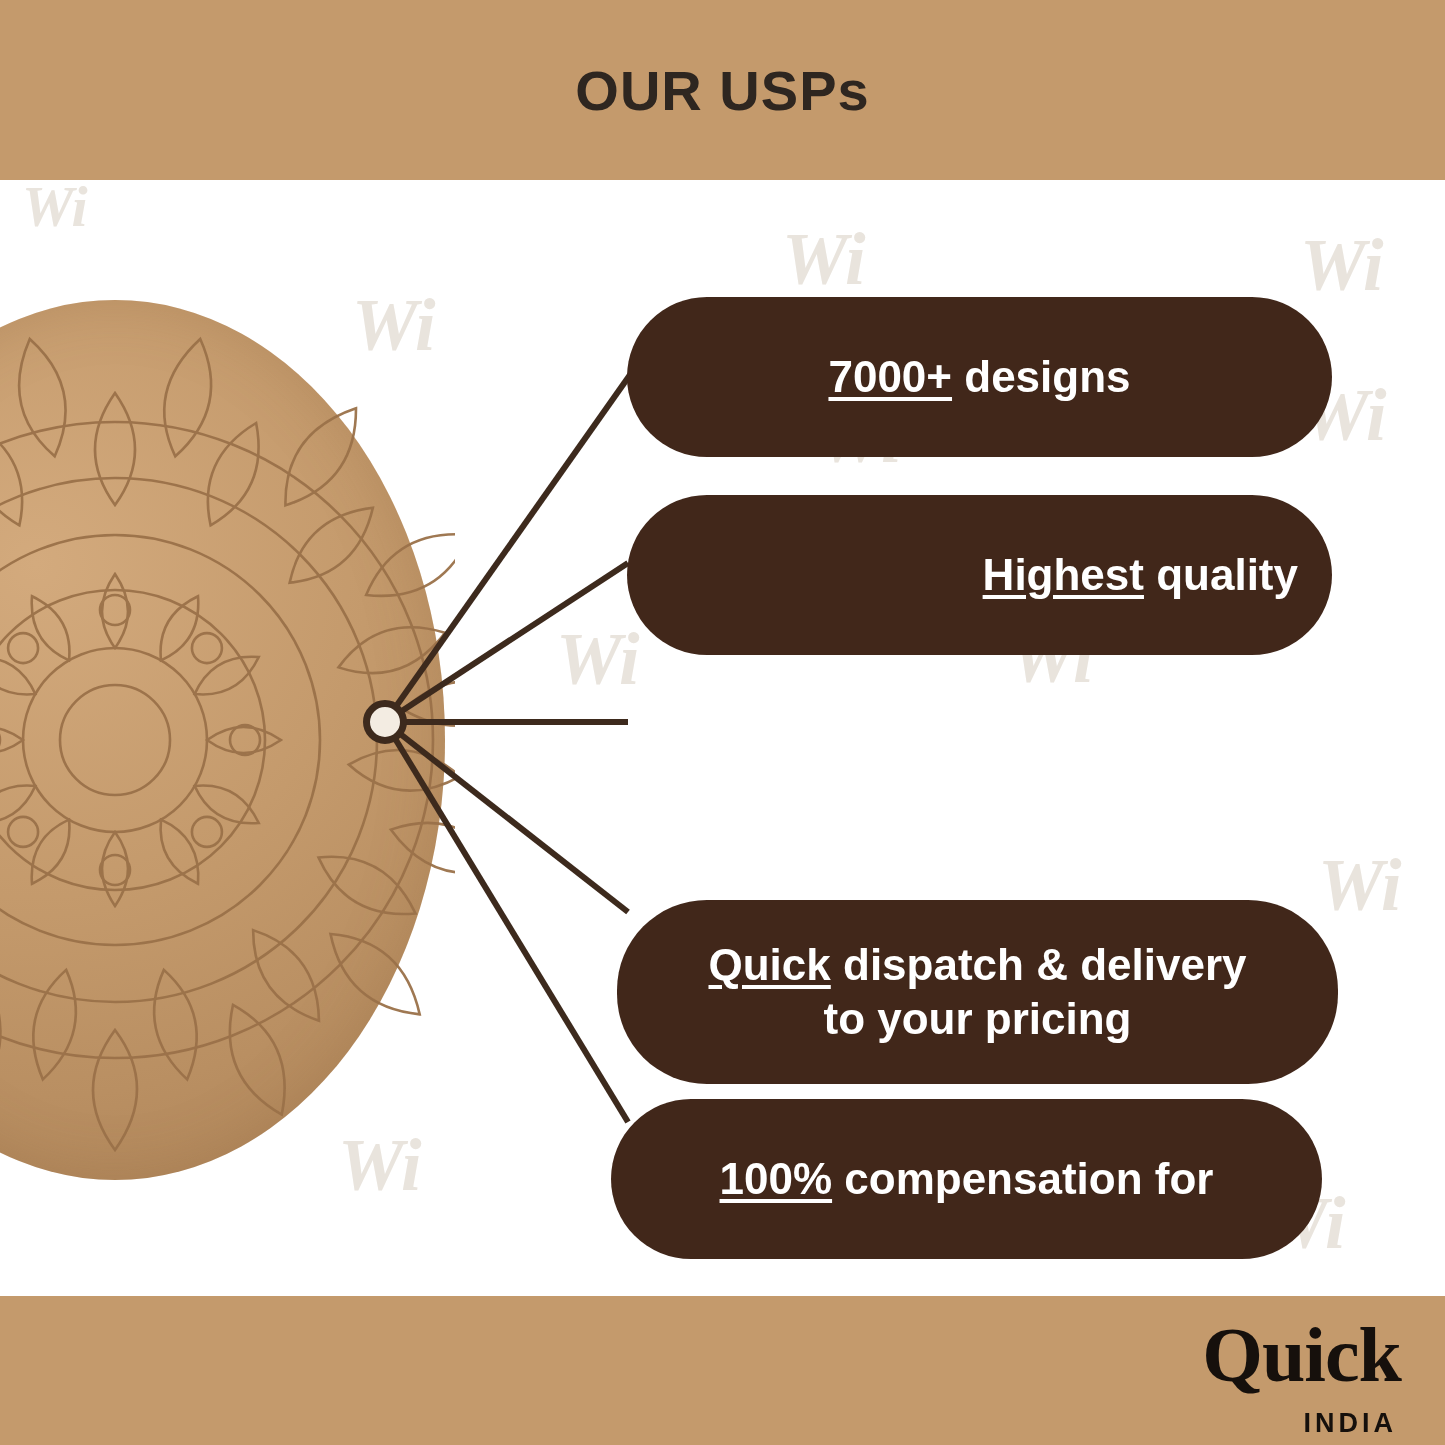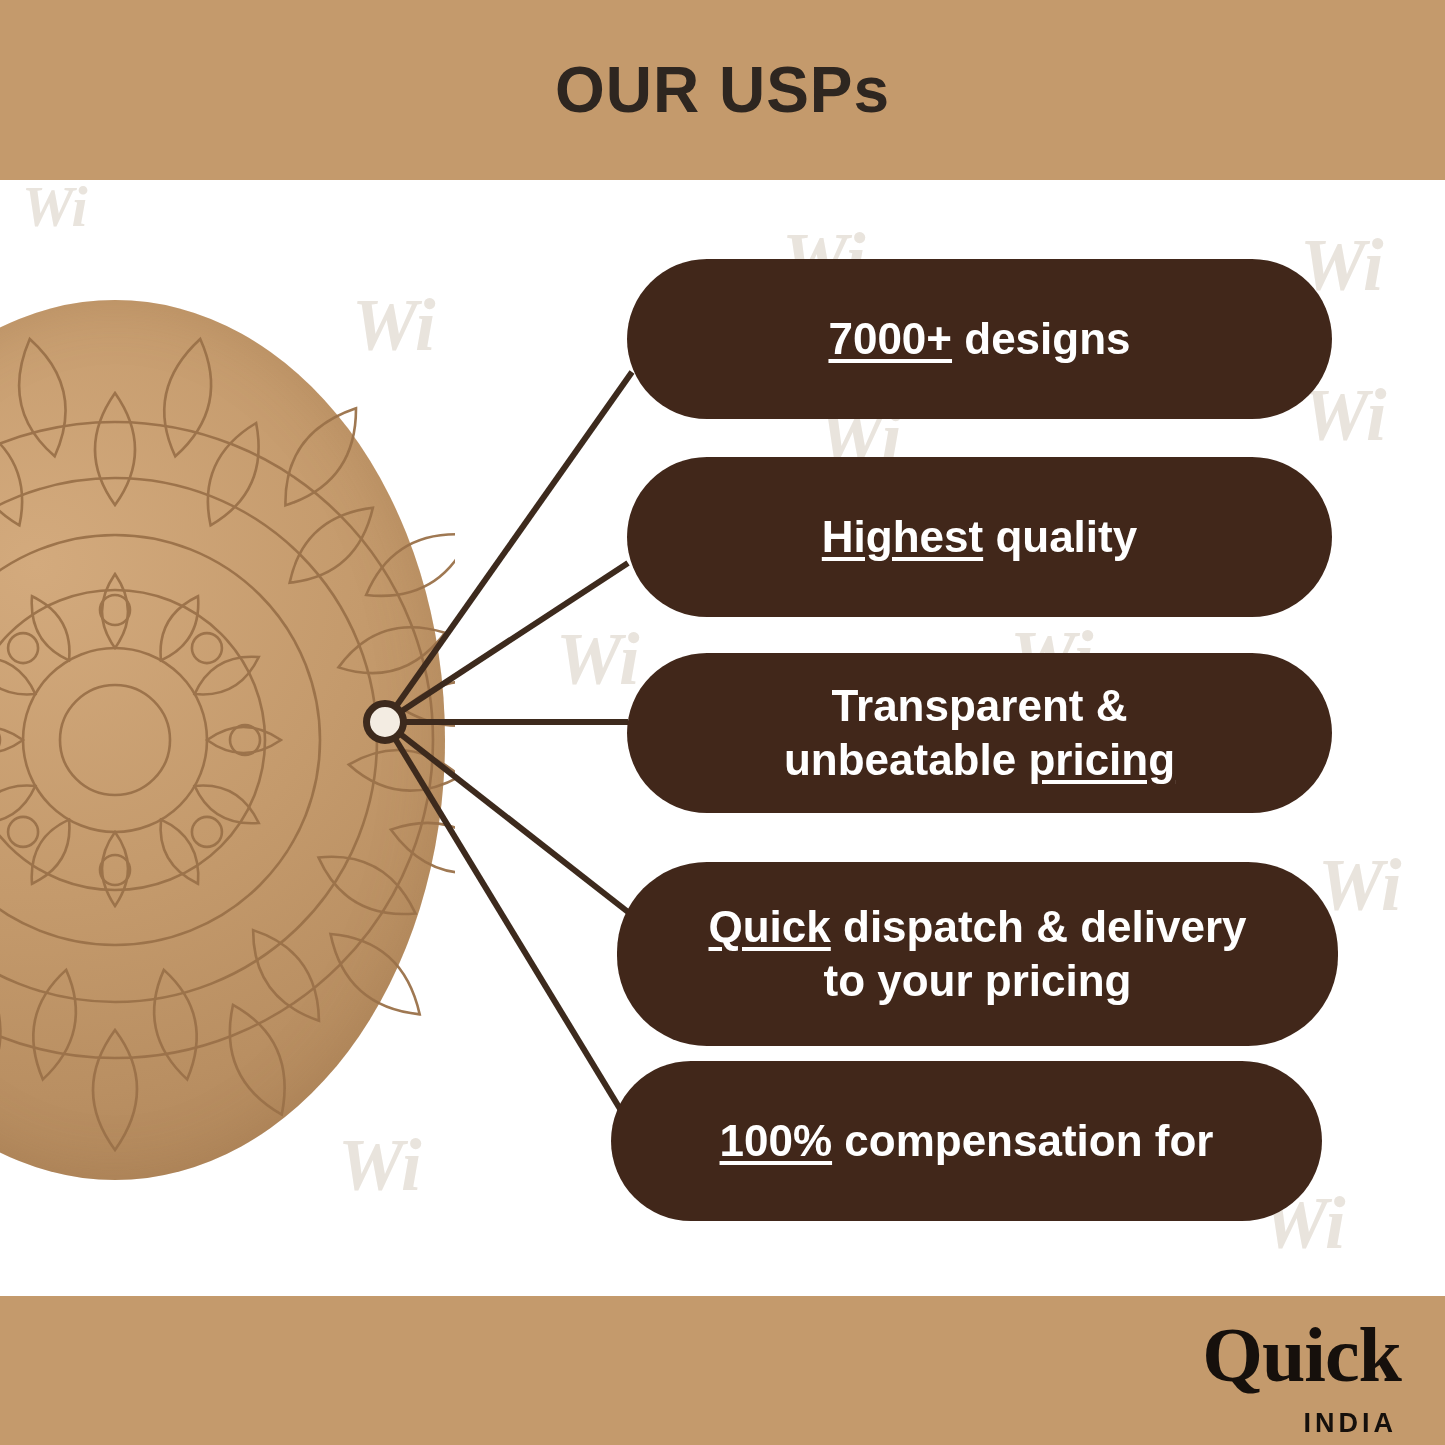--- a/index.html
+++ b/index.html
@@ -35,21 +35,21 @@
   }
   .header-title {
     position: absolute;
     top: 0;
     left: 0;
     width: 1445px;
     height: 180px;
     display: flex;
     align-items: center;
     justify-content: center;
-    font-size: 64px;
+    font-size: 56px;
     font-weight: bold;
     letter-spacing: 1px;
     color: #2e2620;
     font-family: "Liberation Sans", sans-serif;
   }
 
   
   .wm {
     position: absolute;
     color: #e9e4dd;
@@ -127,26 +127,27 @@
     border-radius: 90px;
     color: #ffffff;
     display: flex;
     align-items: center;
     justify-content: center;
     text-align: center;
     padding: 0 34px;
     box-sizing: border-box;
     font-weight: bold;
     line-height: 1.22;
+    margin-top: 38px;
   }
   .pill .txt { display: block; }
   .u { text-decoration: underline; text-underline-offset: 5px; }
 
   #pill-0 { left: 627px; top: 259px;  width: 705px; height: 160px; font-size: 44px; }
-  #pill-1 { left: 627px; top: 457px;  width: 705px; height: 160px; font-size: 44px; }
+  #pill-1 { left: 627px; top: 457px;  width: 705px; height: 160px; font-size: 44px; justify-content: flex-end; }
   #pill-2 { left: 627px; top: 653px;  width: 705px; height: 160px; font-size: 44px; }
   #pill-3 { left: 617px; top: 862px;  width: 721px; height: 184px; font-size: 44px; }
   #pill-4 { left: 611px; top: 1061px; width: 711px; height: 160px; font-size: 44px; }
 
   
   .brand {
     position: absolute;
     right: 44px;
     top: 1316px;
     text-align: right;
@@ -283,26 +284,20 @@
       <span class="u">7000+</span><span> designs</span><br>
     </span>
   </div>
 
   <div class="pill" id="pill-1">
     <span class="txt">
       <span class="u">Highest</span><span> quality</span><br>
     </span>
   </div>
 
-  <div class="pill" id="pill-2">
-    <span class="txt">
-      <span>Transparent &amp;</span><br>
-      <span>unbeatable </span><span class="u">pricing</span>
-    </span>
-  </div>
 
   <div class="pill" id="pill-3">
     <span class="txt">
       <span class="u">Quick</span><span> dispatch &amp; delivery</span><br>
       <span>to your pricing</span>
     </span>
   </div>
 
   <div class="pill" id="pill-4">
     <span class="txt">

